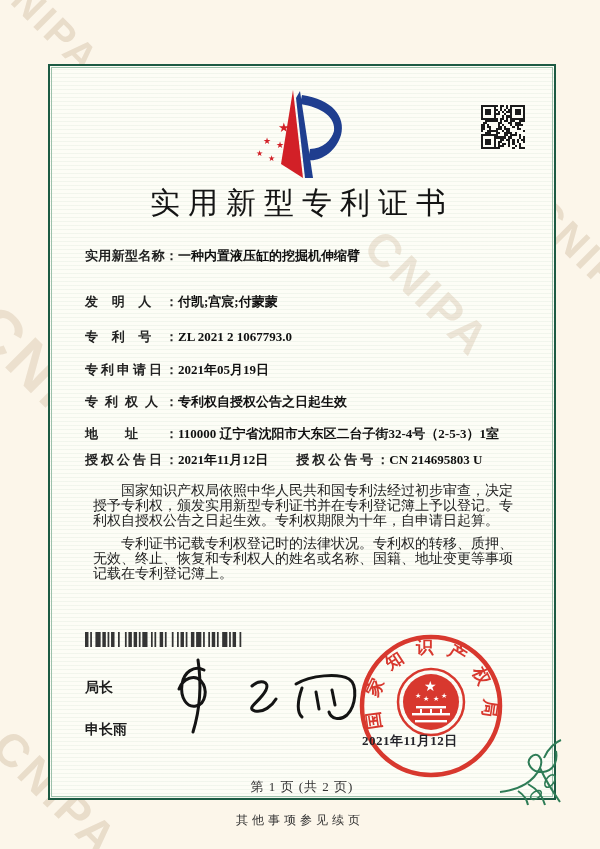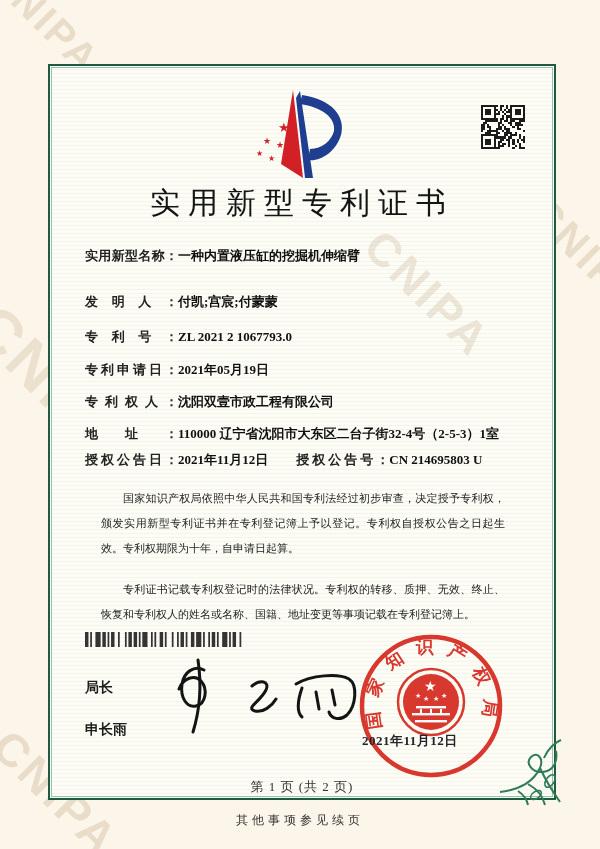--- a/index.html
+++ b/index.html
@@ -53,21 +53,21 @@
     display:inline-flex;justify-content:space-between;
     width:93px;flex:0 0 93px;font-weight:600;color:#222;
   }
   .fvalue{flex:1 1 auto;font-weight:600;color:#111;}
   .grant-row{display:flex;line-height:20px;}
   .grant-pair{display:flex;}
   .grant-pair.second{margin-left:28px;}
   
   .paras{margin-top:13px;text-align:justify;}
   .paras p{
-    margin:16px;font-size:11px;line-height:25px;text-indent:2em;color:#222;
+    margin:8px;font-size:14px;line-height:15px;text-indent:2em;color:#222;
     font-weight:500;
   }
   
   .barcode{position:absolute;left:35px;top:566px;width:158px;height:15px;z-index:2;}
   .barcode svg{width:100%;height:100%;display:block;fill:#343434;}
   .officer{position:absolute;left:35px;top:613px;z-index:3;
     font-family:"Liberation Sans", sans-serif;font-weight:700;font-size:14px;color:#1d1d1d;}
   .officer .oname{margin-top:24px;}
   .signature{position:absolute;left:110px;top:590px;width:228px;height:82px;z-index:3;}
   .signature svg{width:100%;height:100%;}
@@ -325,21 +325,21 @@
       <span class="fvalue">2021年05月19日</span>
     </div>
     <div class="frow">
       <span class="flabel">
           <span>专</span>
           <span>利</span>
           <span>权</span>
           <span>人</span>
           <span>：</span>
         </span>
-      <span class="fvalue">沈阳双壹市政工程有限公司</span>
+      <span class="fvalue">专利权自授权公告之日起生效</span>
     </div>
     <div class="frow" style="margin-bottom:6px">
       <span class="flabel">
           <span>地</span>
           <span>址</span>
           <span>：</span>
         </span>
       <span class="fvalue">110000 辽宁省沈阳市大东区二台子街32-4号（2-5-3）1室</span>
     </div>
     <div class="grant-row">

